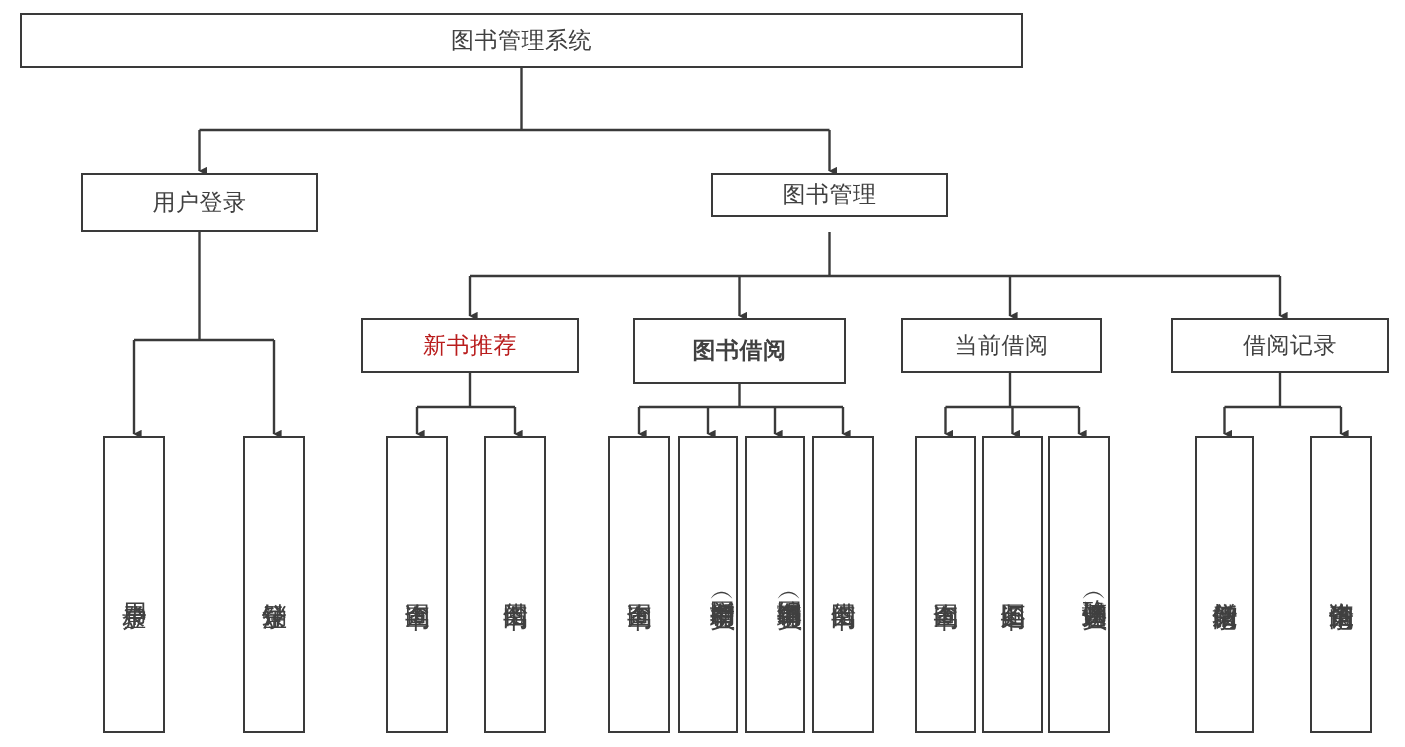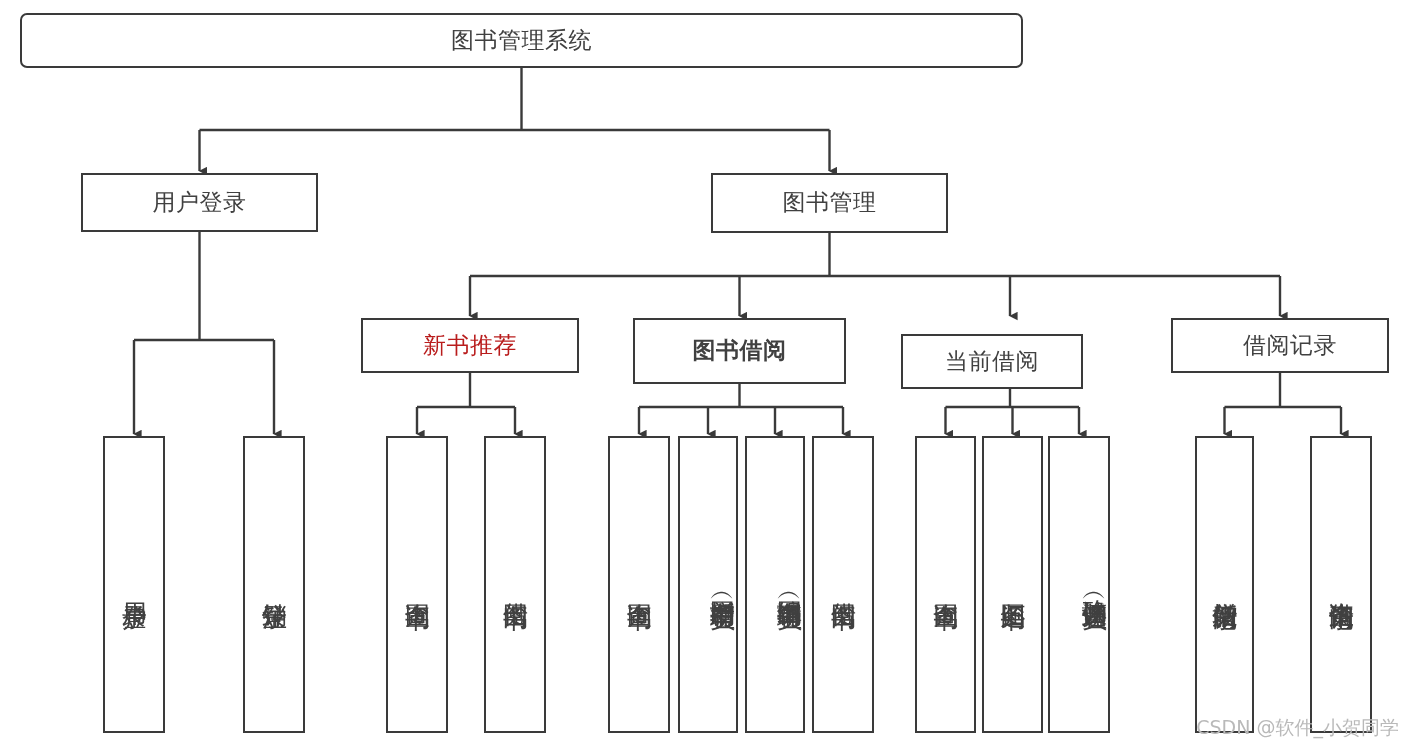--- a/index.html
+++ b/index.html
@@ -114,36 +114,36 @@
         <path d="M1012.5,407 L1012.5,434" marker-end="url(#arrowhead)"></path>
         <path d="M1079,407 L1079,434" marker-end="url(#arrowhead)"></path>
         <path d="M1280,373 L1280,407"></path>
         <path d="M1224.5,407 L1341,407"></path>
         <path d="M1224.5,407 L1224.5,434" marker-end="url(#arrowhead)"></path>
         <path d="M1341,407 L1341,434" marker-end="url(#arrowhead)"></path>
       </g>
   </svg>
 
   <div id="nodes-layer">
-      <div class="node horiz" id="node-root" style="left: 20px; top: 13px; width: 1003px; height: 55px; border-color: rgb(58, 58, 58); color: rgb(64, 64, 64); border-radius: 7px;">
+      <div class="node horiz" id="node-root" style="left: 20px; top: 13px; width: 1003px; height: 55px; border-color: rgb(58, 58, 58); color: rgb(64, 64, 64);">
         <span class="node-label">图书管理系统</span>
       </div>
       <div class="node horiz" id="node-user-login" style="left: 81px; top: 173px; width: 237px; height: 59px; border-color: rgb(58, 58, 58); color: rgb(64, 64, 64);">
         <span class="node-label">用户登录</span>
       </div>
-      <div class="node horiz" id="node-book-manage" style="left: 711px; top: 173px; width: 237px; height: 60px; border-color: rgb(58, 58, 58); color: rgb(64, 64, 64);">
+      <div class="node horiz" id="node-book-manage" style="left: 711px; top: 173px; width: 237px; height: 44px; border-color: rgb(58, 58, 58); color: rgb(64, 64, 64);">
         <span class="node-label">图书管理</span>
       </div>
       <div class="node horiz" id="node-new-book-rec" style="left: 361px; top: 318px; width: 218px; height: 55px; border-color: rgb(58, 58, 58); color: #b91c1c;">
         <span class="node-label">新书推荐</span>
       </div>
       <div class="node horiz" id="node-book-borrow" style="left: 633px; top: 318px; width: 213px; height: 66px; border-color: rgb(58, 58, 58); color: rgb(64, 64, 64); font-weight: bold;">
         <span class="node-label">图书借阅</span>
       </div>
-      <div class="node horiz" id="node-current-borrow" style="left: 901px; top: 334px; width: 182px; height: 55px; border-color: rgb(58, 58, 58); color: rgb(64, 64, 64);">
+      <div class="node horiz" id="node-current-borrow" style="left: 901px; top: 318px; width: 201px; height: 55px; border-color: rgb(58, 58, 58); color: rgb(64, 64, 64);">
         <span class="node-label">当前借阅</span>
       </div>
       <div class="node horiz" id="node-borrow-record" style="left: 1171px; top: 318px; width: 218px; height: 55px; border-color: rgb(58, 58, 58); color: rgb(64, 64, 64); padding-left: 20px;">
         <span class="node-label">借阅记录</span>
       </div>
       <div class="node vert" id="node-leaf-user-login" style="left: 103px; top: 436px; width: 62px; height: 297px; border-color: rgb(58, 58, 58); color: rgb(64, 64, 64);">
         <span class="node-label">用户登录</span>
       </div>
       <div class="node vert" id="node-leaf-logout" style="left: 243px; top: 436px; width: 62px; height: 297px; border-color: rgb(58, 58, 58); color: rgb(64, 64, 64);">
         <span class="node-label">注销登录</span>
@@ -176,15 +176,14 @@
         <span class="node-label">确认归还（管理员）</span>
       </div>
       <div class="node vert" id="node-leaf-add-record" style="left: 1195px; top: 436px; width: 59px; height: 297px; border-color: rgb(58, 58, 58); color: rgb(64, 64, 64);">
         <span class="node-label">新增借阅记录</span>
       </div>
       <div class="node vert" id="node-leaf-query-record" style="left: 1310px; top: 436px; width: 62px; height: 297px; border-color: rgb(58, 58, 58); color: rgb(64, 64, 64);">
         <span class="node-label">查询借阅记录</span>
       </div>
     </div>
 
-  <div id="watermark">CSDN @软件_小贺同学</div>
 
 </div>
 
 </body></html>

